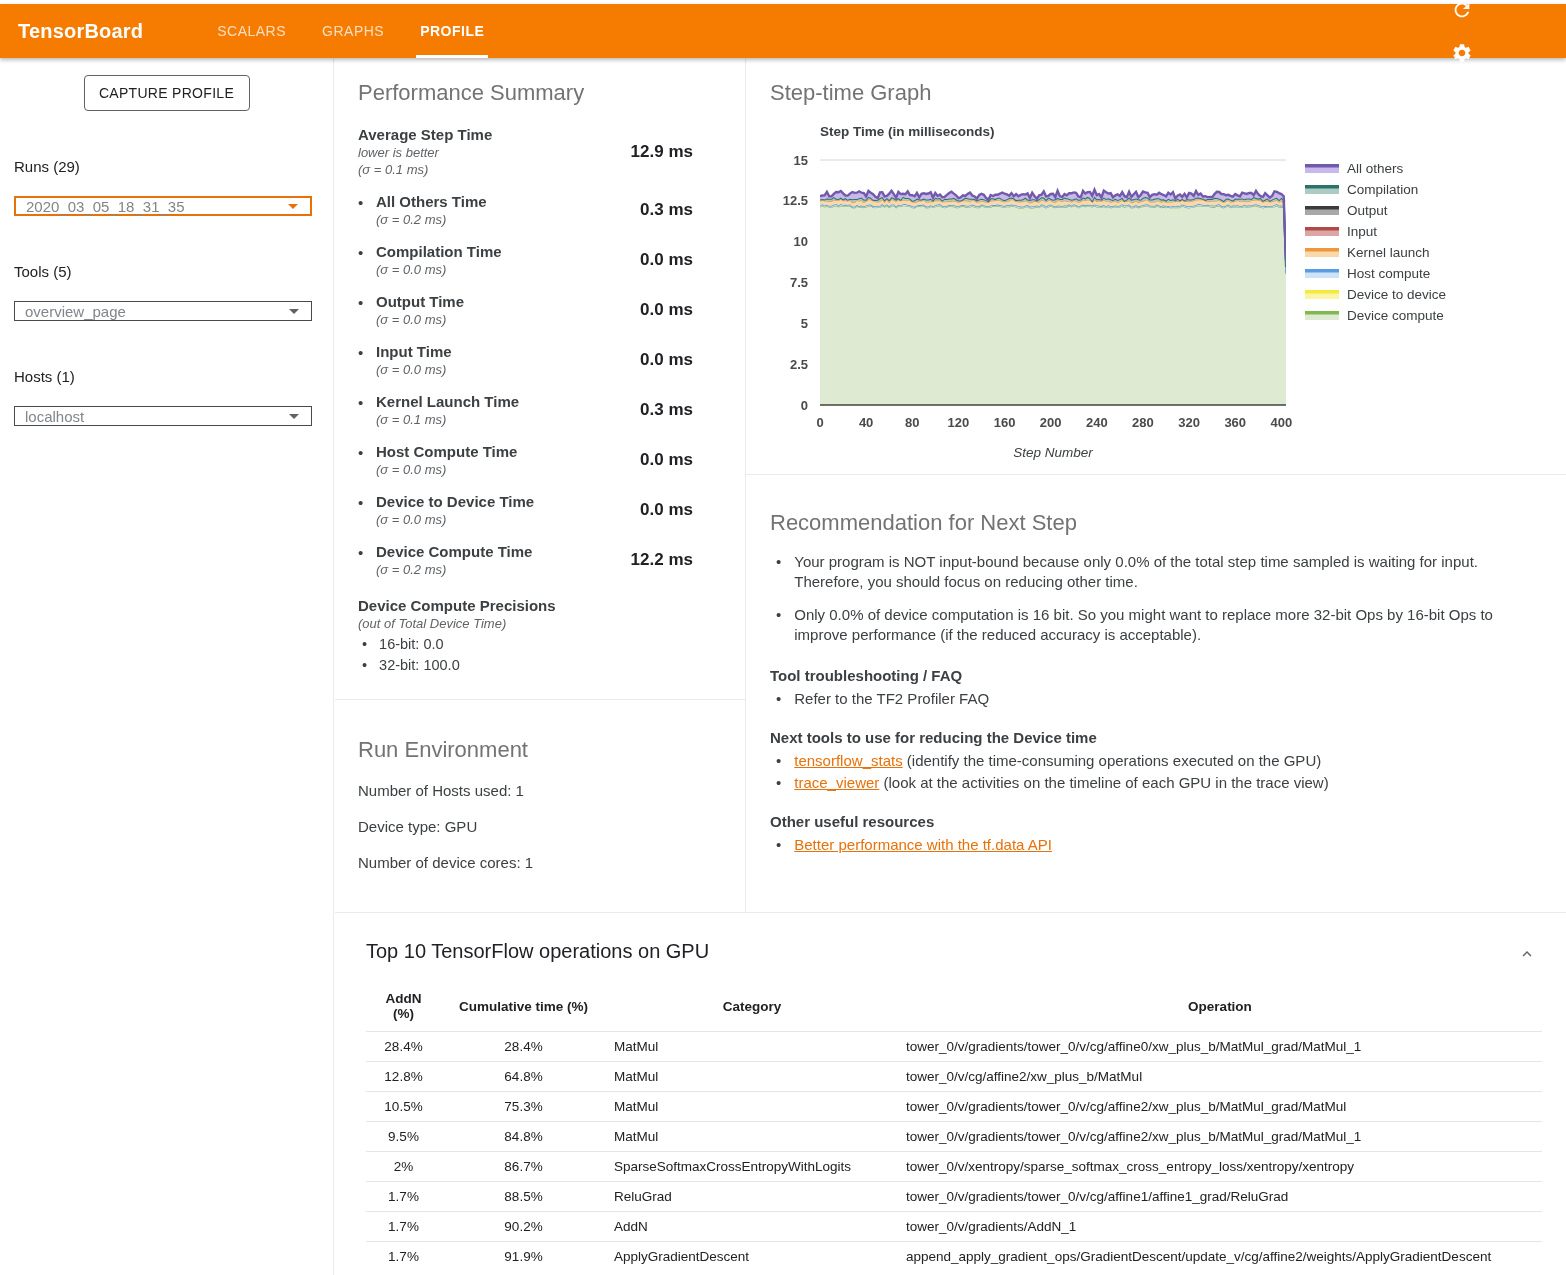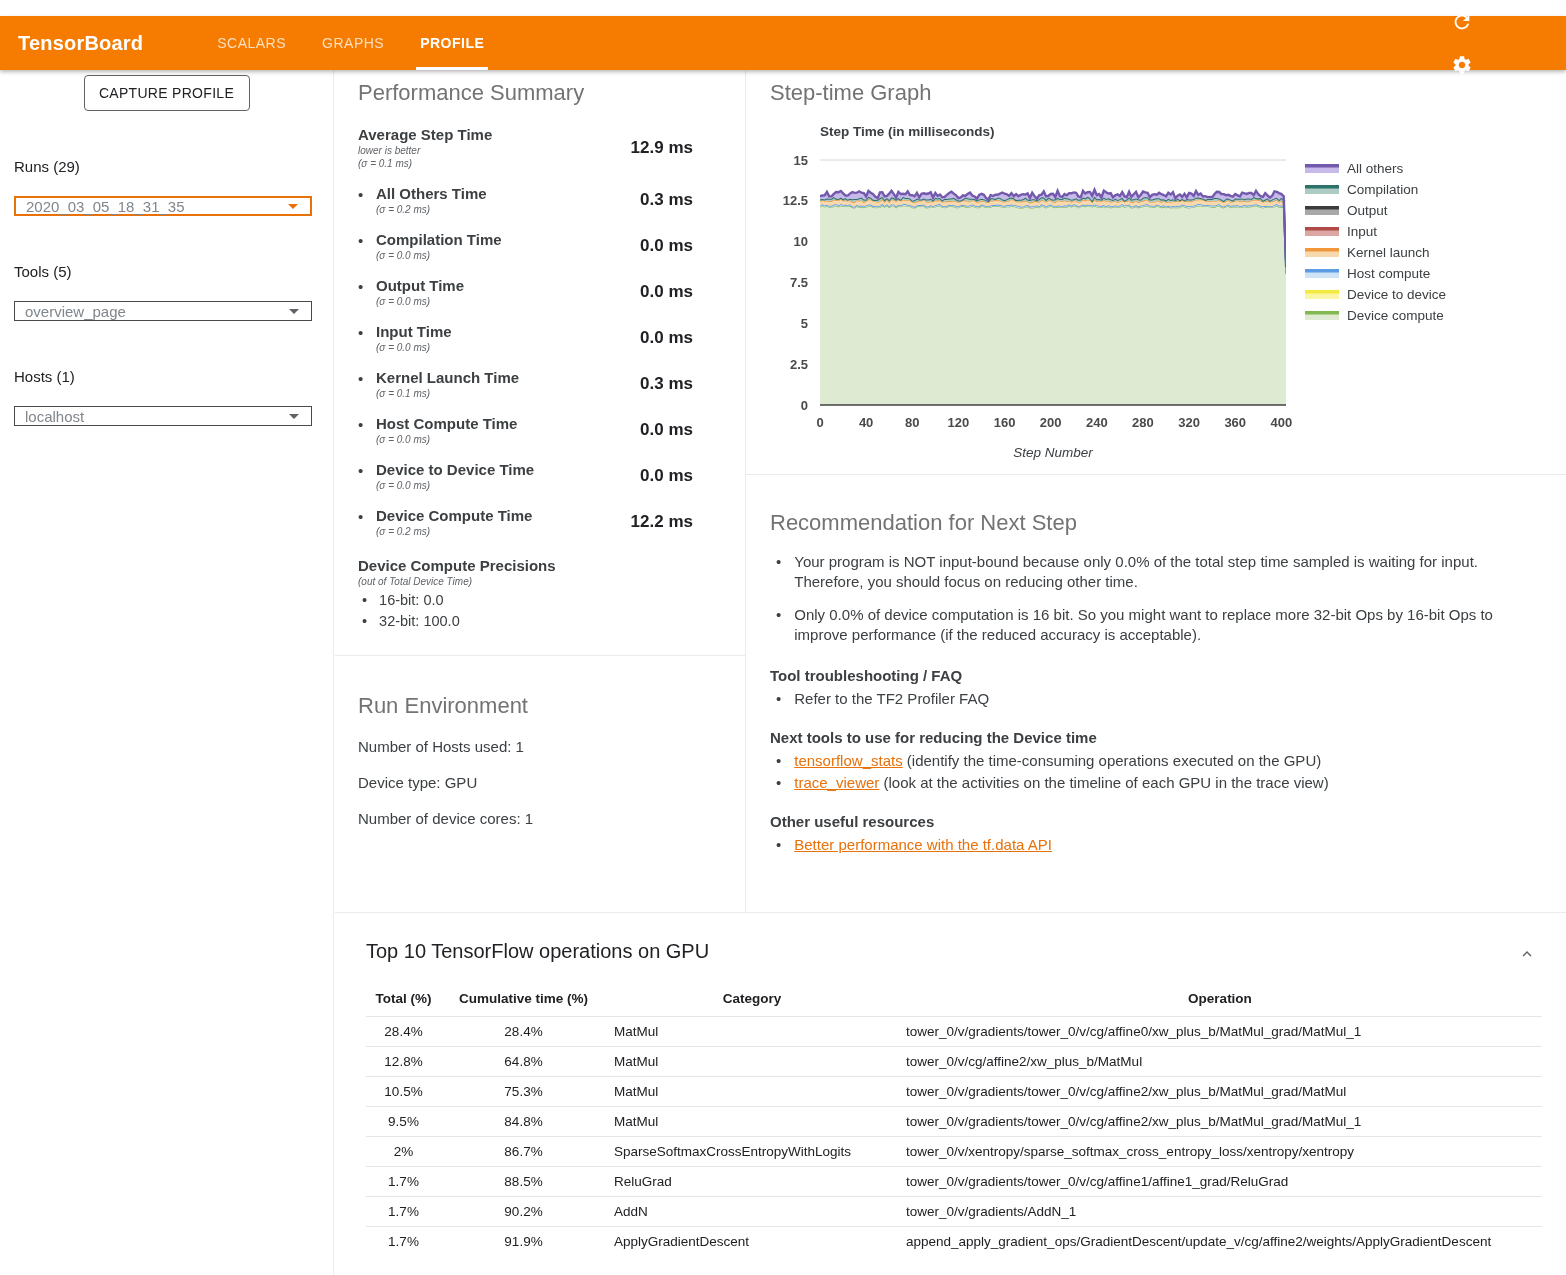--- a/index.html
+++ b/index.html
@@ -1,20 +1,20 @@
 <!DOCTYPE html>
 <html><head>
 <meta charset="utf-8">
 <style>
   * { box-sizing: border-box; margin: 0; padding: 0; }
   html,body { width:1566px; height:1275px; overflow:hidden; background:#fff;
     font-family:"Liberation Sans", sans-serif; color:#3c4043; }
 
   
-  .topbar { position:absolute; top:16px; left:0; width:1566px; height:54px;
+  .topbar { position:absolute; top:4px; left:0; width:1566px; height:54px;
     background:#f57c00; display:flex; align-items:center; padding:0 18px;
     box-shadow:0 2px 4px rgba(0,0,0,.28); z-index:10; }
   .logo { color:#fff; font-size:20px; font-weight:bold; letter-spacing:.2px; }
   .nav { display:flex; height:54px; margin-left:70px; }
   .nav-tab { height:54px; display:flex; align-items:center; padding:0 4px;
     margin-right:28px; font-size:14px; letter-spacing:.5px; cursor:pointer;
     color:rgba(255,255,255,.75); border-bottom:3px solid transparent; border-top:3px solid transparent; }
   .nav-tab.active { color:#fff; font-weight:bold; border-bottom:3px solid #fff; }
   .topbar-right { margin-left:auto; display:flex; align-items:center; gap:21px;flex-direction:column; }
   .status-select { width:172px; display:flex; align-items:center; justify-content:space-between;
@@ -45,21 +45,21 @@
   .main { position:absolute; top:54px; left:335px; width:1231px; height:1221px; background:#fff; }
   .cols { display:flex; width:100%; height:858px; }
   .col-left { width:411px; border-right:1px solid #ebebeb; padding:26px 24px 0 23px; }
   .col-right { flex:1; padding:26px 0 0 24px; }
 
   .section-title { font-size:22px; color:#737373; font-weight:normal; }
 
   
   .avg-row { display:flex; justify-content:space-between; margin-top:20px; }
   .metric-label { font-size:15px; font-weight:bold; color:#3c4043; }
-  .metric-note { font-size:10px; font-style:italic; color:#5f6368; margin-top:2px; }
+  .metric-note { font-size:13px; font-style:italic; color:#5f6368; margin-top:2px; }
   .metric-value { font-size:17px; font-weight:bold; color:#202124; padding-right:28px; white-space:nowrap; }
   .avg-row .metric-value { align-self:center; }
   .metric-item { display:flex; justify-content:space-between; margin-top:16px; }
   .metric-item .metric-value { align-self:center; }
   .mi-left { display:flex; }
   .mi-bullet { width:18px; font-size:15px; color:#3c4043; padding-top:1px; }
   .precisions { margin-top:20px; }
   .prec-items { list-style:none; margin-top:4px; }
   .prec-items li { font-size:14.5px; color:#3c4043; margin-top:5px; padding-left:4px; }
   .prec-items li::before { content:"•"; margin-right:12px; }
@@ -380,21 +380,21 @@
     </svg>
     <table class="ops">
       <colgroup>
           <col style="width:75px">
           <col style="width:165px">
           <col style="width:292px">
           <col>
         </colgroup>
       <thead>
           <tr id="ops-head">
-            <th>Total (%)</th>
+            <th>AddN (%)</th>
             <th>Cumulative time (%)</th>
             <th>Category</th>
             <th>Operation</th>
           </tr>
         </thead>
       <tbody id="ops-body">
           <tr>
             <td class="c">28.4%</td>
             <td class="c">28.4%</td>
             <td class="l">MatMul</td>

